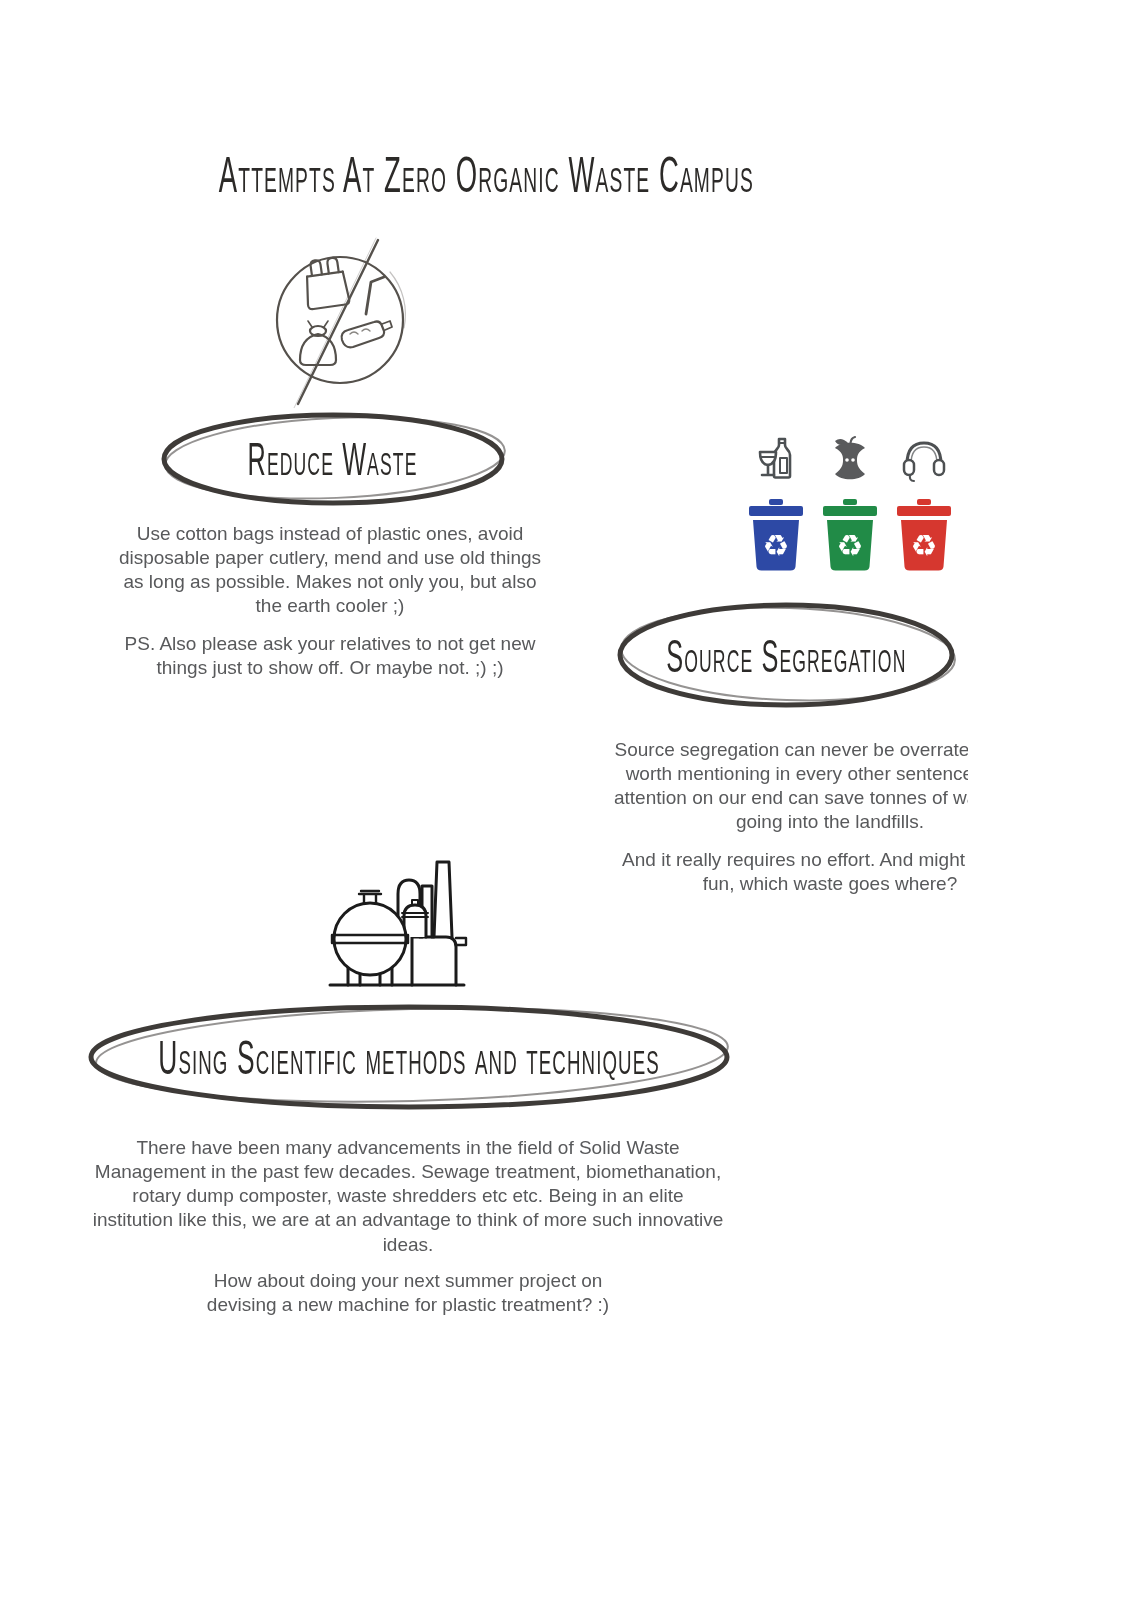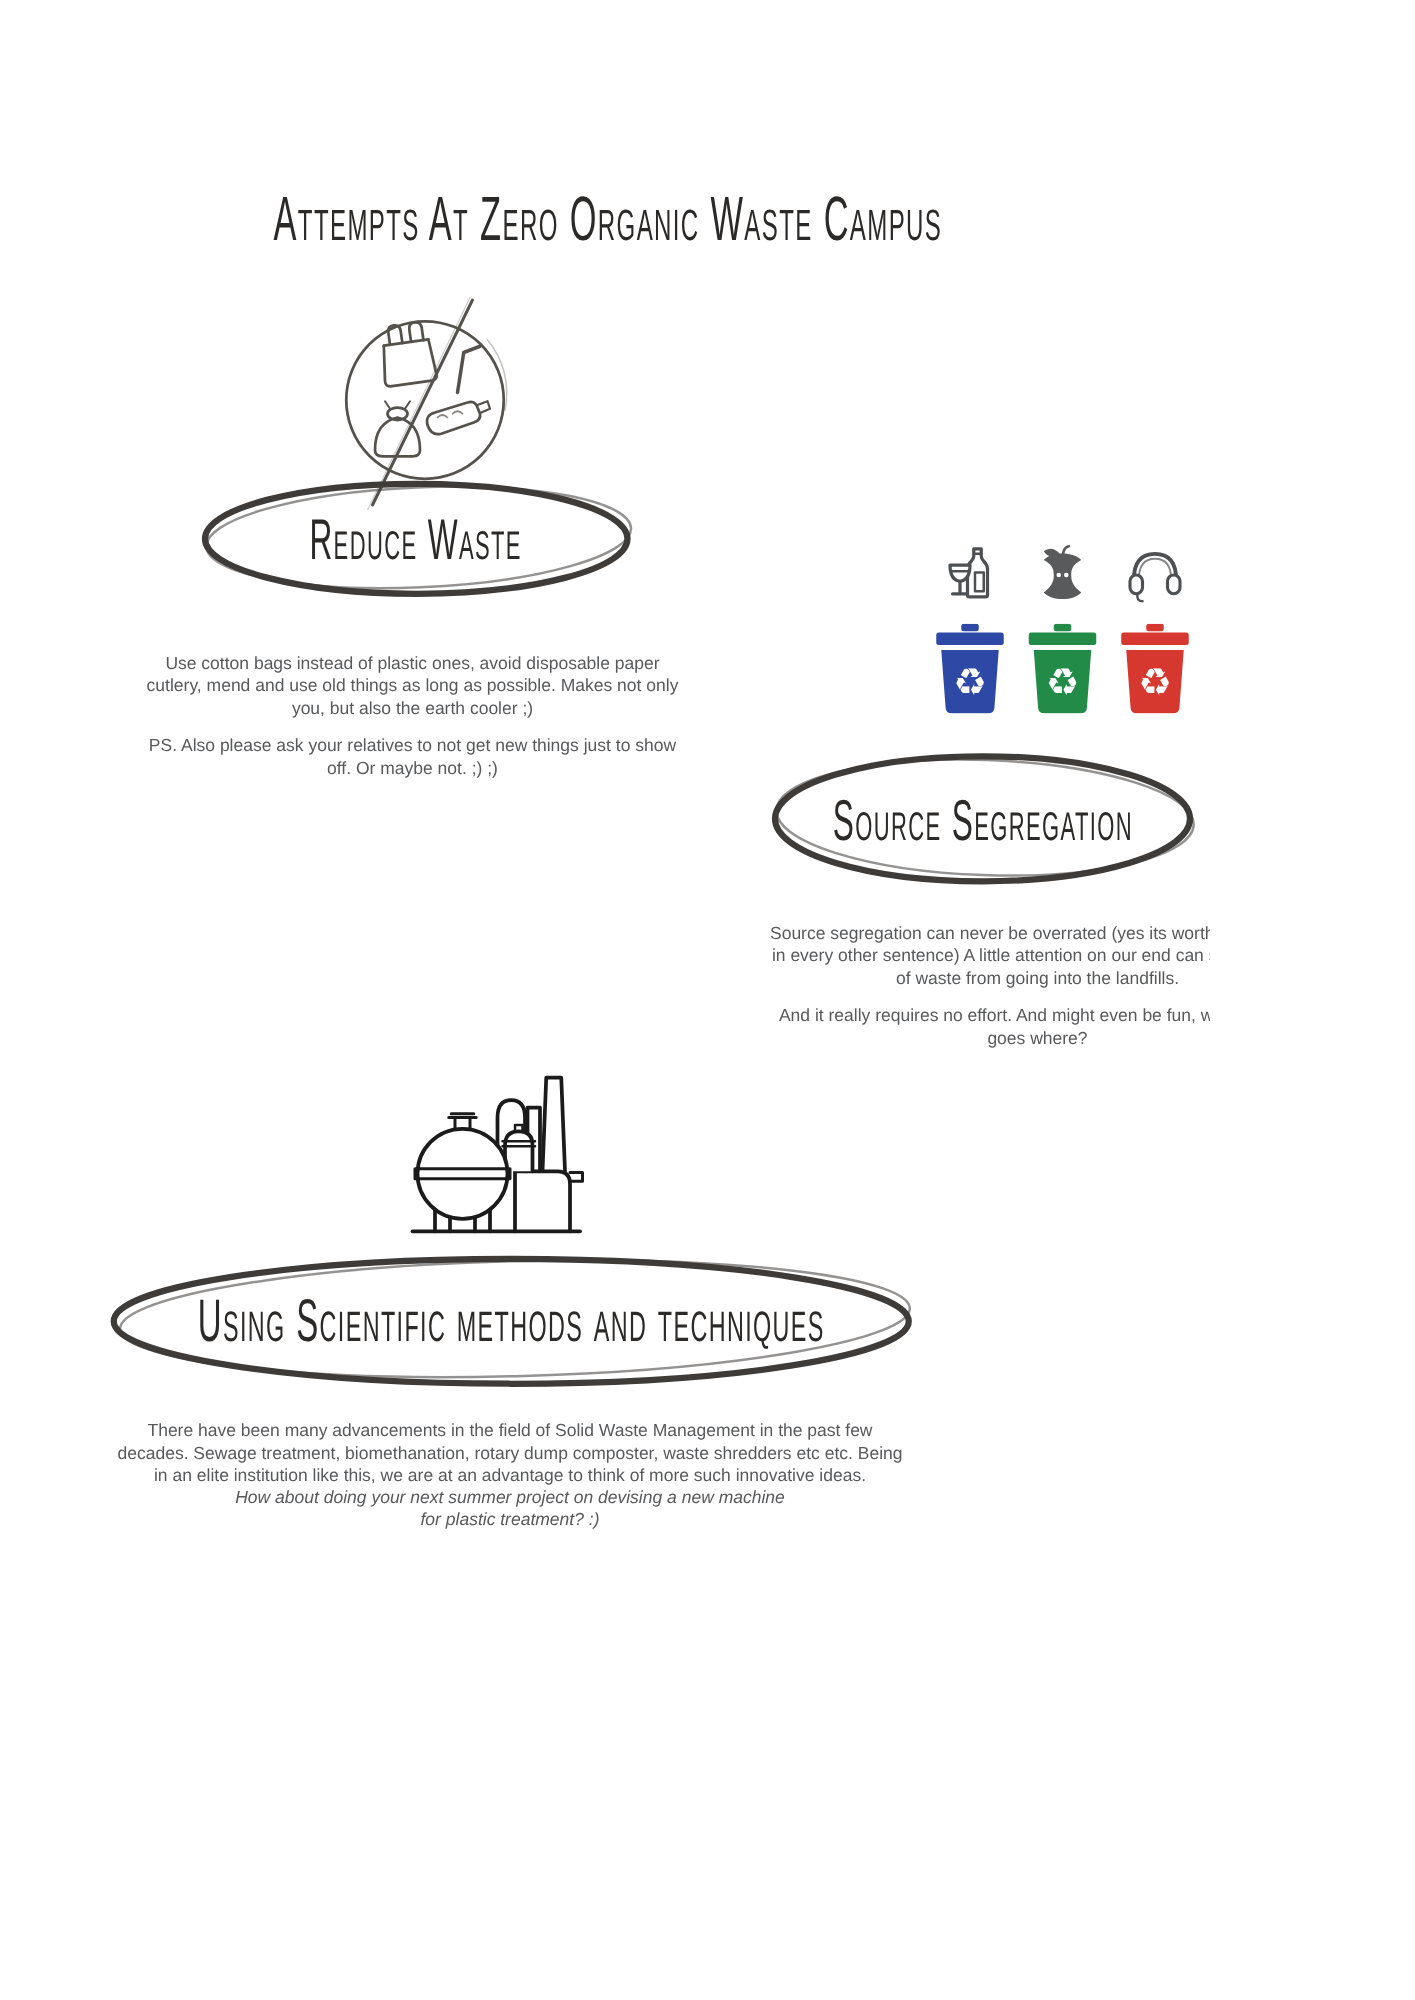--- a/index.html
+++ b/index.html
@@ -21,21 +21,21 @@
   .title { position:absolute; top:146px; left:0; width:100%; text-align:center; }
   .title .amatic { font-size:50px; }
 
   .oval { position:absolute; display:flex; align-items:center; justify-content:center; }
   .oval svg { position:absolute; inset:0; width:100%; height:100%; }
   .oval .amatic { position:relative; z-index:2; }
   .oval-ellipse { fill:none; stroke:#3e3b38; }
 
   .icon-abs { position:absolute; }
 
-  .tb { position:absolute; text-align:center; color:#58595b; font-size:14px; line-height:1.27; }
+  .tb { position:absolute; text-align:center; color:#58595b; font-size:19px; line-height:1.27; }
   .tb p { margin:0; }
   .tb p + p { margin-top:13px; }
   .tb .narrow { max-width:440px; margin-left:auto; margin-right:auto; }
 
   .bins-group { position:absolute; left:748px; top:435px; display:flex; gap:18px; }
   .bin-col { display:flex; flex-direction:column; align-items:center; width:56px; }
   .bin-col .item-icon { width:48px; height:48px; }
   .bin-col .bin { width:56px; height:72px; margin-top:16px; }
 </style>
 </head>
@@ -66,21 +66,21 @@
       <path d="M86,110 Q84,102 92,100 L118,92 Q124,90 126,96 L128,101 Q129,106 123,108 L97,117 Q89,119 86,110 Z"></path>
       <path d="M126,94 L134,91 L136,97 L129,100" stroke-width="1.8"></path>
       <path d="M94,104 Q98,100 102,104 M106,101 Q110,97 114,101" stroke-width="1.4" opacity="0.7"></path>
 
       <path d="M44,130 Q44,108 62,104 Q80,108 80,130 Q80,135 74,135 L50,135 Q44,135 44,130 Z"></path>
       <ellipse cx="62" cy="101" rx="8" ry="5"></ellipse>
       <path d="M56,97 L52,91 M68,97 L72,91" stroke-width="1.6"></path>
     </svg>
   </div>
 
-  <div class="oval" style="left:158px; top:380px; width:350px; height:102px;">
+  <div class="oval" style="left:158px; top:408px; width:350px; height:102px;">
     <svg viewBox="0 0 350 102" preserveAspectRatio="none">
       <ellipse class="oval-ellipse" cx="175" cy="51" rx="169" ry="44" stroke-width="5"></ellipse>
       <ellipse class="oval-ellipse" cx="177" cy="50" rx="170" ry="40" stroke-width="2" opacity="0.55" transform="rotate(-2.5 175 51)"></ellipse>
     </svg>
     <span class="amatic" style="font-size:46px;">Reduce Waste</span>
   </div>
 
   <div class="tb" style="left:112px; top:522px; width:436px;">
     <p>Use cotton bags instead of plastic ones, avoid disposable paper cutlery, mend and use old things as long as possible. Makes not only you, but also the earth cooler ;)</p>
     <p>PS. Also please ask your relatives to not get new things just to show off. Or maybe not. ;) ;)</p>
@@ -186,16 +186,16 @@
   <div class="oval" style="left:85px; top:1000px; width:648px; height:115px;">
     <svg viewBox="0 0 648 115" preserveAspectRatio="none">
       <ellipse class="oval-ellipse" cx="324" cy="57" rx="318" ry="50" stroke-width="5"></ellipse>
       <ellipse class="oval-ellipse" cx="327" cy="55" rx="316" ry="46" stroke-width="2" opacity="0.55" transform="rotate(-1.5 324 57)"></ellipse>
     </svg>
     <span class="amatic" style="font-size:48px;">Using Scientific methods and techniques</span>
   </div>
 
   <div class="tb" style="left:92px; top:1136px; width:632px;">
     <p>There have been many advancements in the field of Solid Waste Management in the past few decades. Sewage treatment, biomethanation, rotary dump composter, waste shredders etc etc. Being in an elite institution like this, we are at an advantage to think of more such innovative ideas.</p>
-    <p class="narrow" style="margin-top:0;font-style:italic;">How about doing your next summer project on devising a new machine for plastic treatment? :)</p>
+    <p class="narrow" style="margin-top:12px;">How about doing your next summer project on devising a new machine for plastic treatment? :)</p>
   </div>
 
 </div>
 
 </body></html>

